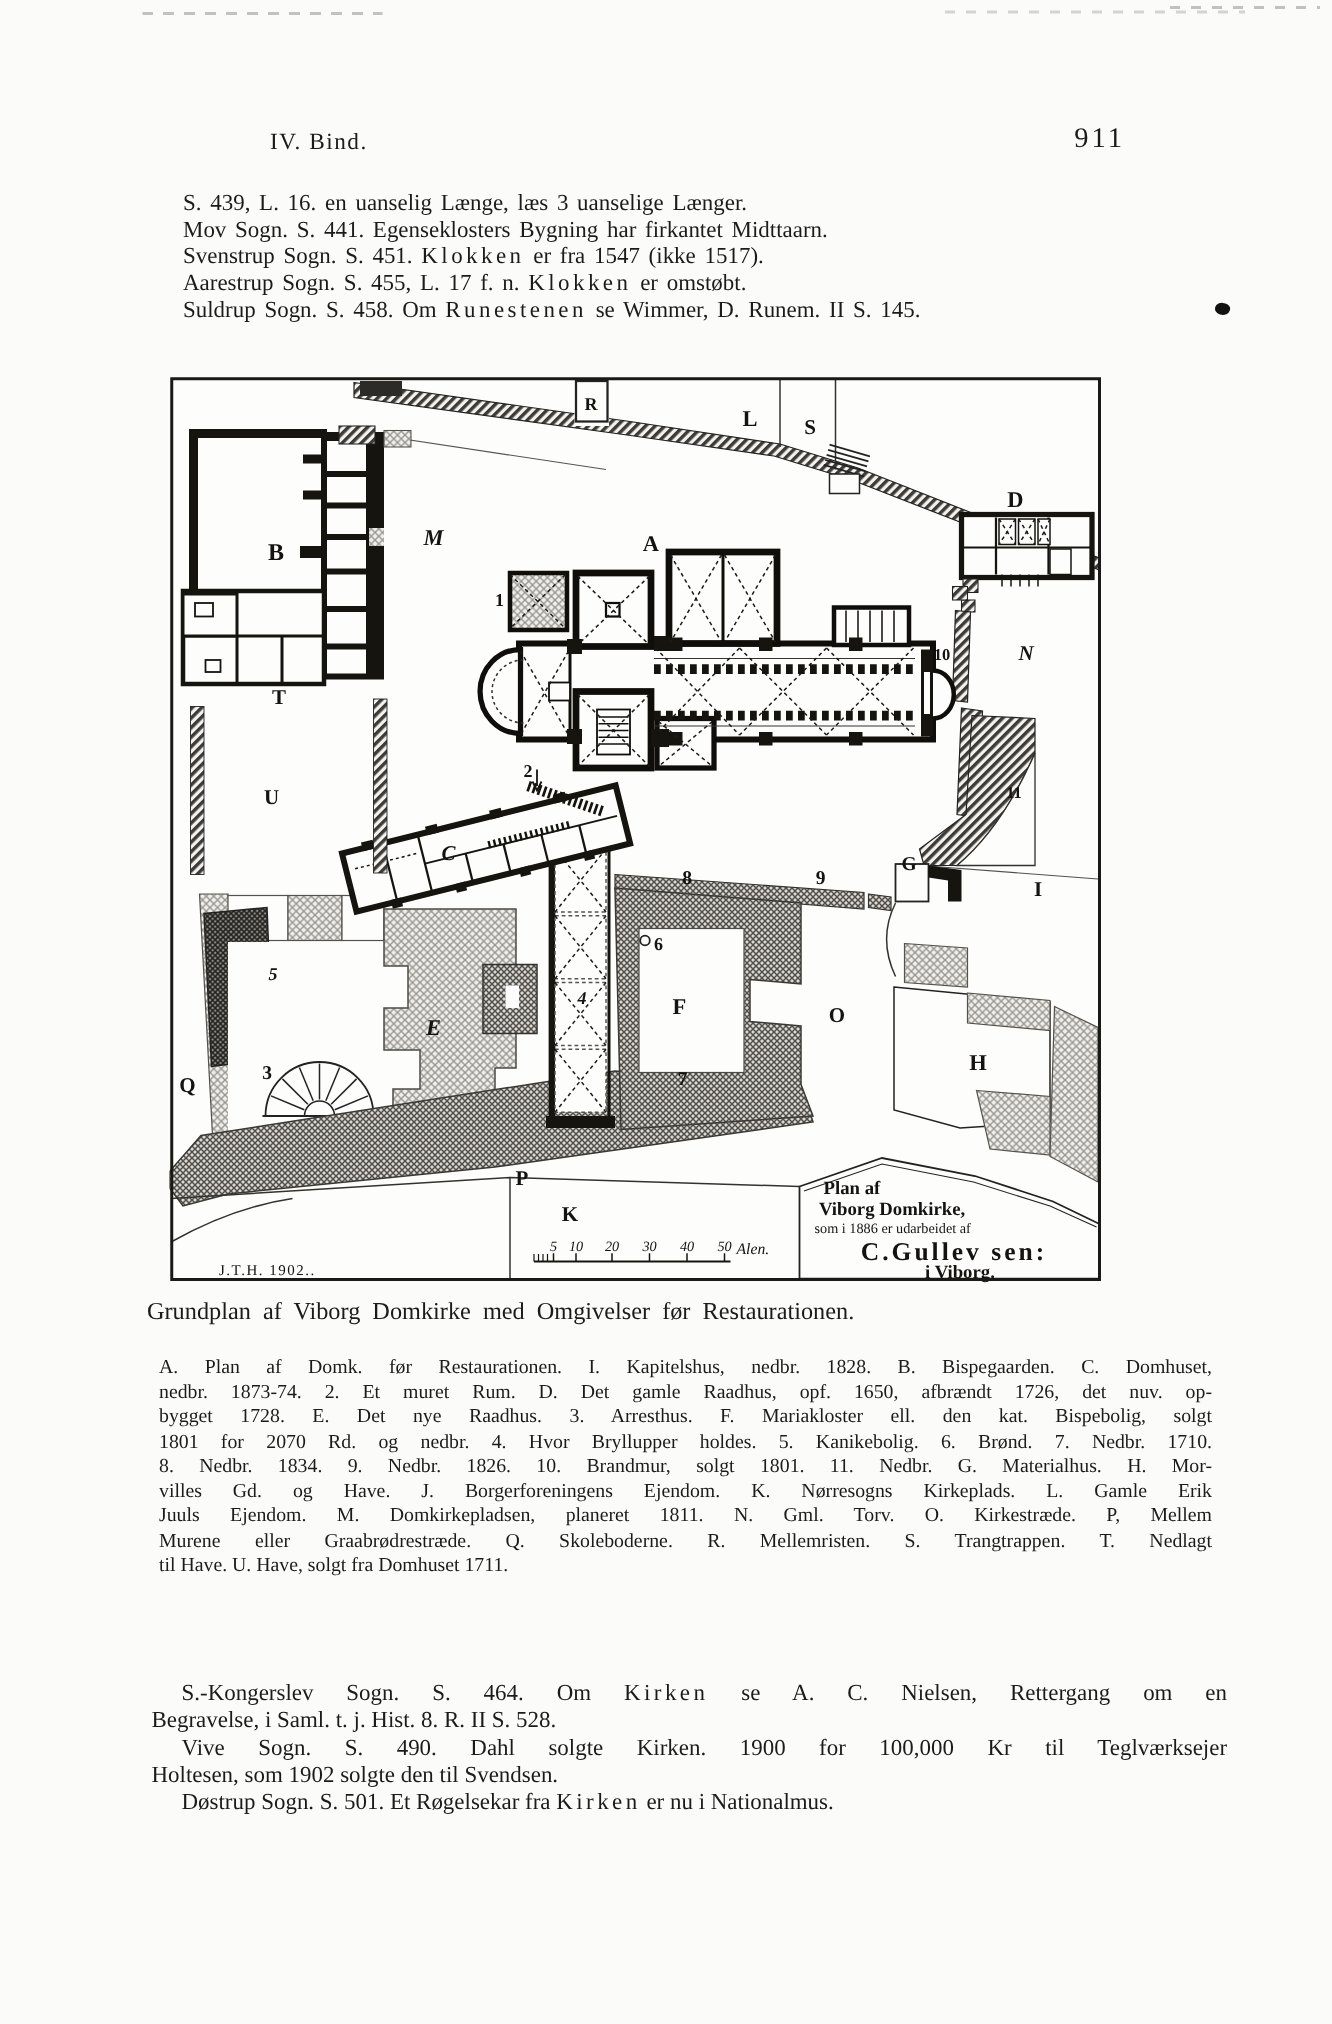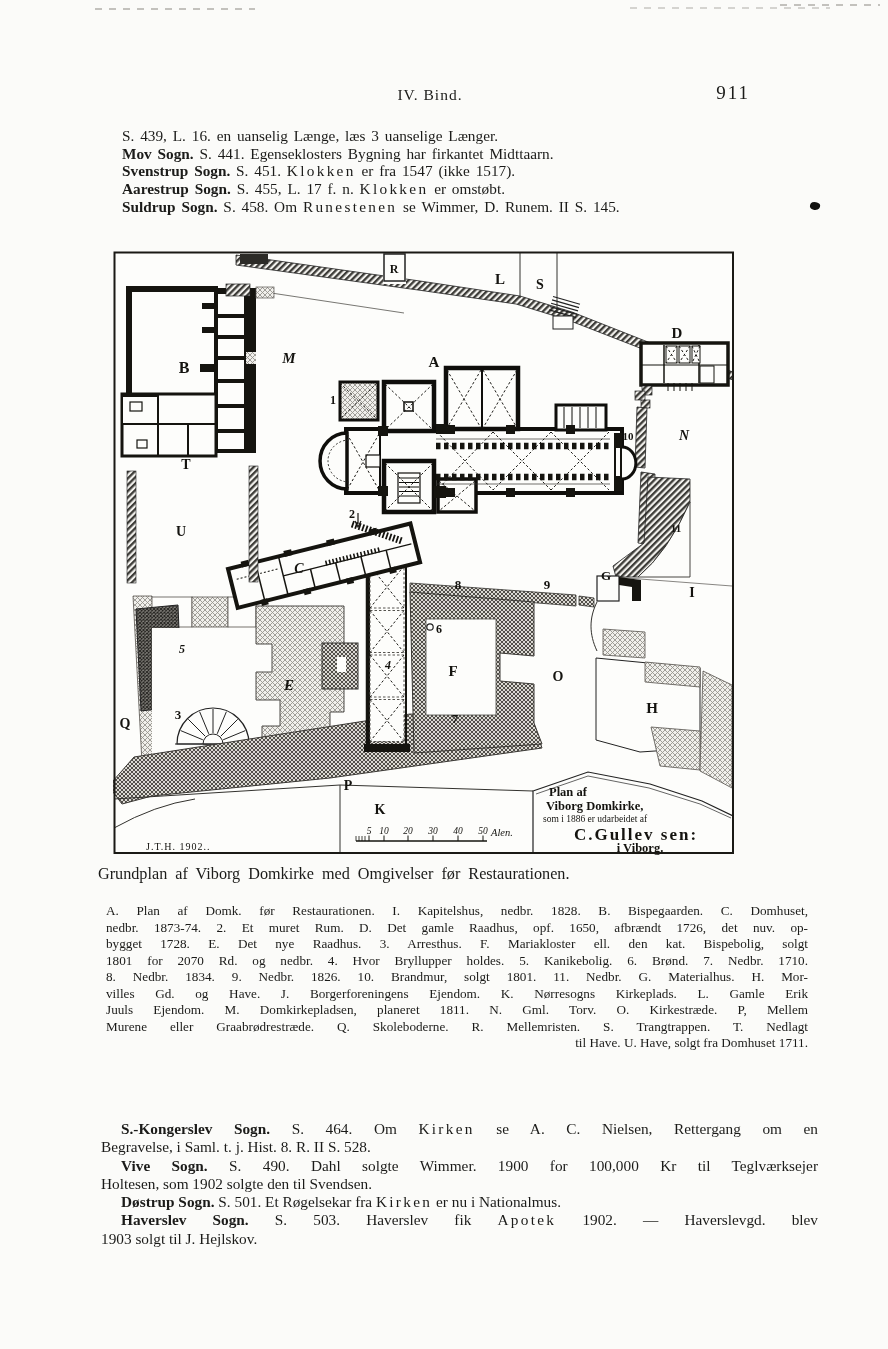--- a/index.html
+++ b/index.html
@@ -2,31 +2,31 @@
 <html><head>
 <meta charset="utf-8">
 <style>
   html,body{margin:0;padding:0}
   body{
     width:888px;height:1349px;position:relative;overflow:hidden;
     background:#fbfbf9;color:#1b1b19;
     font-family:"Liberation Serif","DejaVu Serif",serif;
   }
   .abs{position:absolute}
-  .b{font-weight:bold}
+  .b{font-weight:normal}
   .i{}
   .sp{letter-spacing:2.3px}
-  #header-title{left:180px;top:86px;width:500px;text-align:center;font-size:15.5px;letter-spacing:1px}
+  #header-title{left:180px;top:86px;width:500px;text-align:left;font-size:15.5px;letter-spacing:1px}
   #page-number{left:690px;top:82px;width:60px;text-align:right;font-size:19px;letter-spacing:2px}
   #top-notes{left:122px;top:127px;width:680px;font-size:15.3px;line-height:17.7px;word-spacing:2px}
   #top-notes .tl{white-space:nowrap}
   #caption{left:98px;top:865px;width:660px;font-size:16.2px;word-spacing:4px}
   #legend{left:106px;top:903px;width:702px;font-size:13.2px;line-height:16.55px}
   .lgj{text-align:justify;text-align-last:justify}
-  .lgc{text-align:right}
+  .lgc{text-align:left}
   #bottom-notes{left:101px;top:1120px;width:717px;font-size:15.3px;line-height:18.3px}
   .blj{text-align:justify;text-align-last:justify}
   .ind{text-indent:20px}
   #plan-wrap{left:113px;top:251px;width:622px;height:605px}
   .plab{font-family:"Liberation Serif","DejaVu Serif",serif;font-weight:bold;fill:#14130f;text-anchor:middle}
   .pit{font-style:italic}
   .cart{font-family:"Liberation Serif","DejaVu Serif",serif;fill:#14130f}
   .scl{font-family:"Liberation Serif","DejaVu Serif",serif;font-style:italic;fill:#14130f}
   .artifact{background:repeating-linear-gradient(90deg,#b5b3ae 0 7px,transparent 7px 14px);height:2px;opacity:.8}
   #ink-blot{left:810px;top:202px;width:10px;height:8px;background:#121210;border-radius:50% 40% 55% 45%;transform:rotate(15deg)}
@@ -422,23 +422,19 @@
     <div class="lgj">Murene eller Graabrødrestræde. Q. Skoleboderne. R. Mellemristen. S. Trangtrappen. T. Nedlagt</div>
     <div class="lgc">til Have. U. Have, solgt fra Domhuset 1711.</div>
   </div>
 
 <div class="abs" id="bottom-notes">
     <div>
       <div class="ind blj"><span class="b">S.-Kongerslev Sogn.</span><span> S. 464. Om </span><span class="sp">Kirken</span><span> se </span><span class="i">A. C. Nielsen,</span><span> Rettergang om en</span></div>
       <div><span>Begravelse, i Saml. t. j. Hist. 8. R. II S. 528.</span></div>
     </div>
     <div>
-      <div class="ind blj"><span class="b">Vive Sogn.</span><span> S. 490. Dahl solgte </span><span class="i">Wimmer.</span><span> 1900 for 100,000 Kr til Teglværksejer</span></div>
+      <div class="ind blj"><span class="b">Vive Sogn.</span><span> S. 490. Dahl solgte </span><span class="i">Kirken.</span><span> 1900 for 100,000 Kr til Teglværksejer</span></div>
       <div><span>Holtesen, som 1902 solgte den til Svendsen.</span></div>
     </div>
     <div>
       <div class="ind"><span class="b">Døstrup Sogn.</span><span> S. 501. Et Røgelsekar fra </span><span class="sp">Kirken</span><span> er nu i Nationalmus.</span></div>
     </div>
-    <div>
-      <div class="ind blj"><span class="b">Haverslev Sogn.</span><span> S. 503. Haverslev fik </span><span class="sp">Apotek</span><span> 1902. — </span><span class="i">Haverslevgd.</span><span> blev</span></div>
-      <div><span>1903 solgt til J. Hejlskov.</span></div>
-    </div>
   </div>
 
 </body></html>

